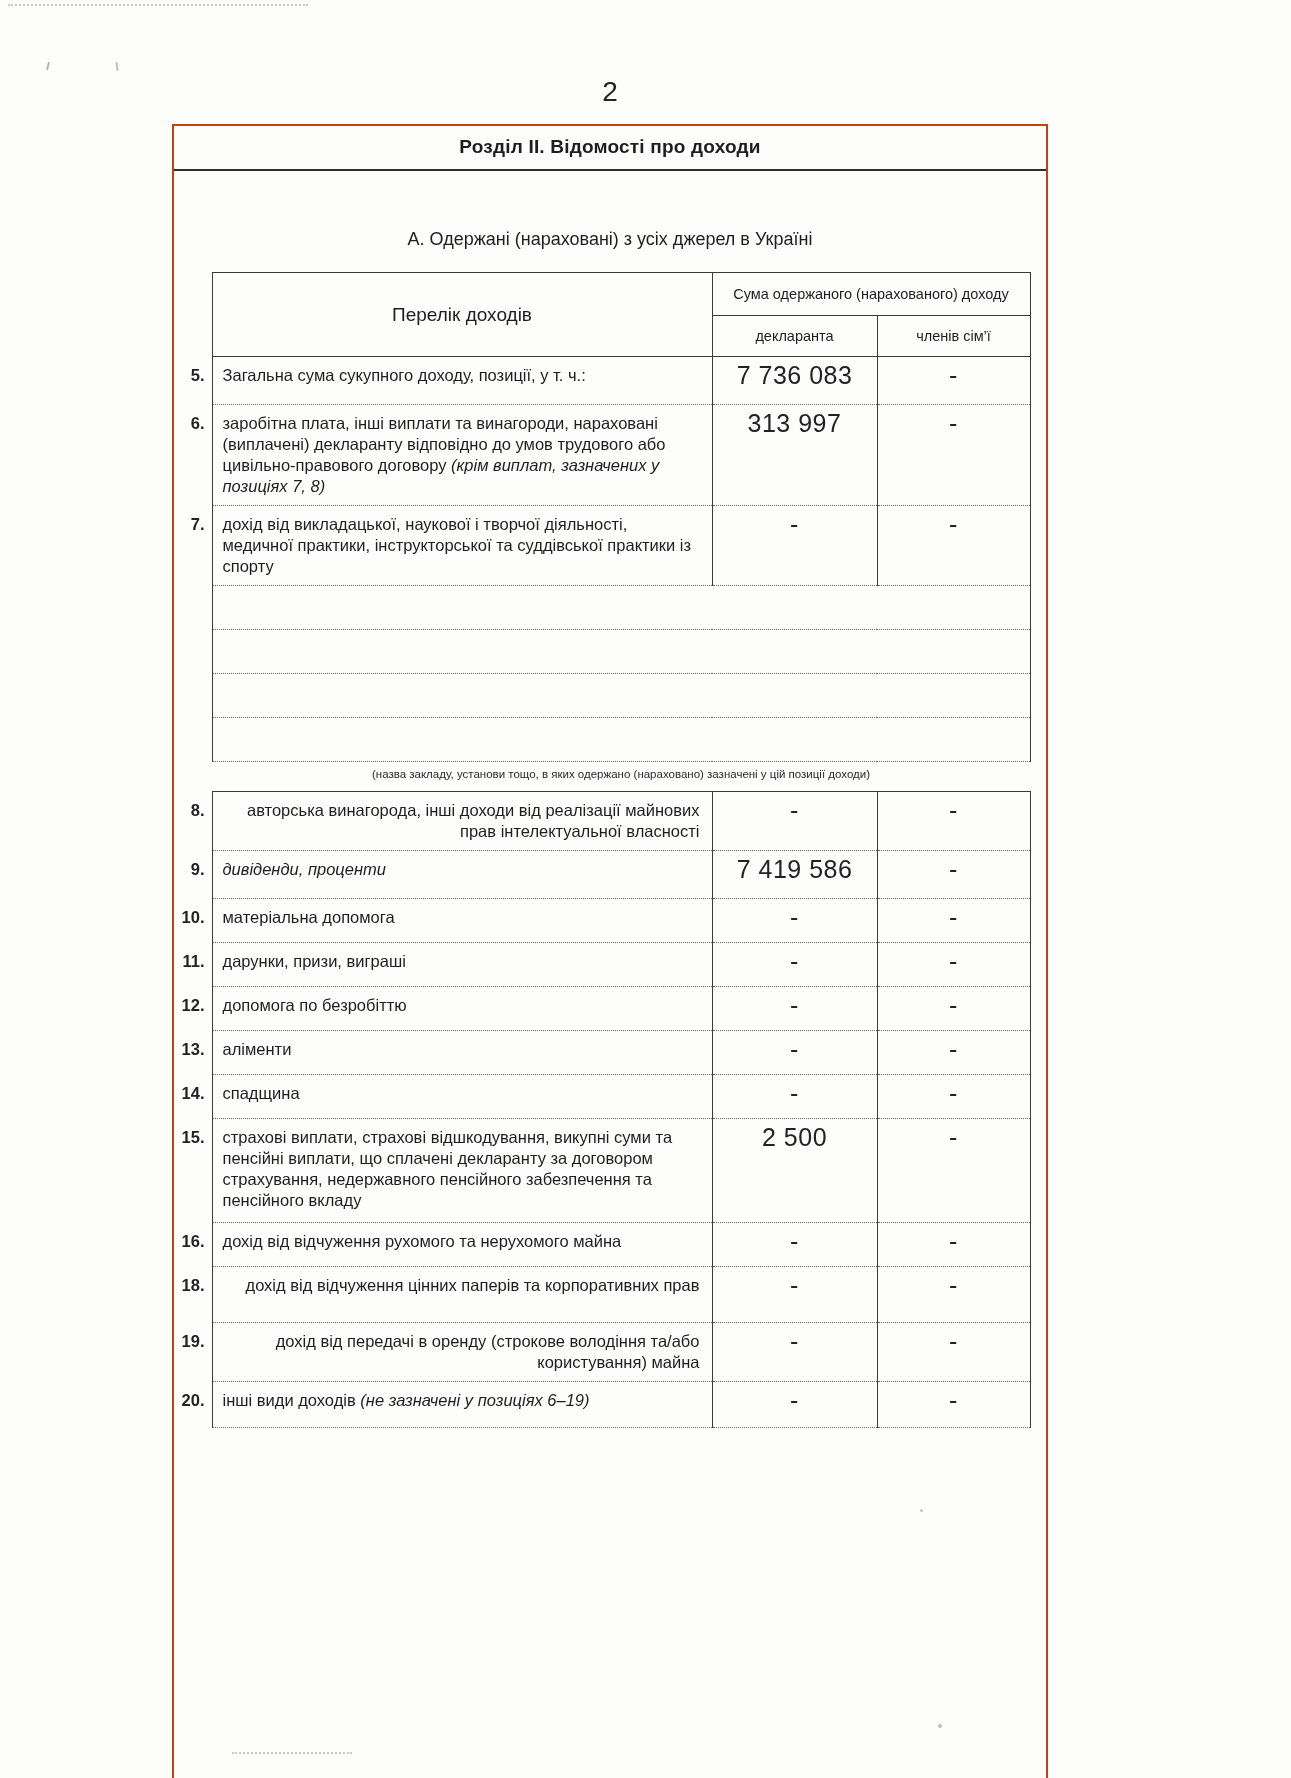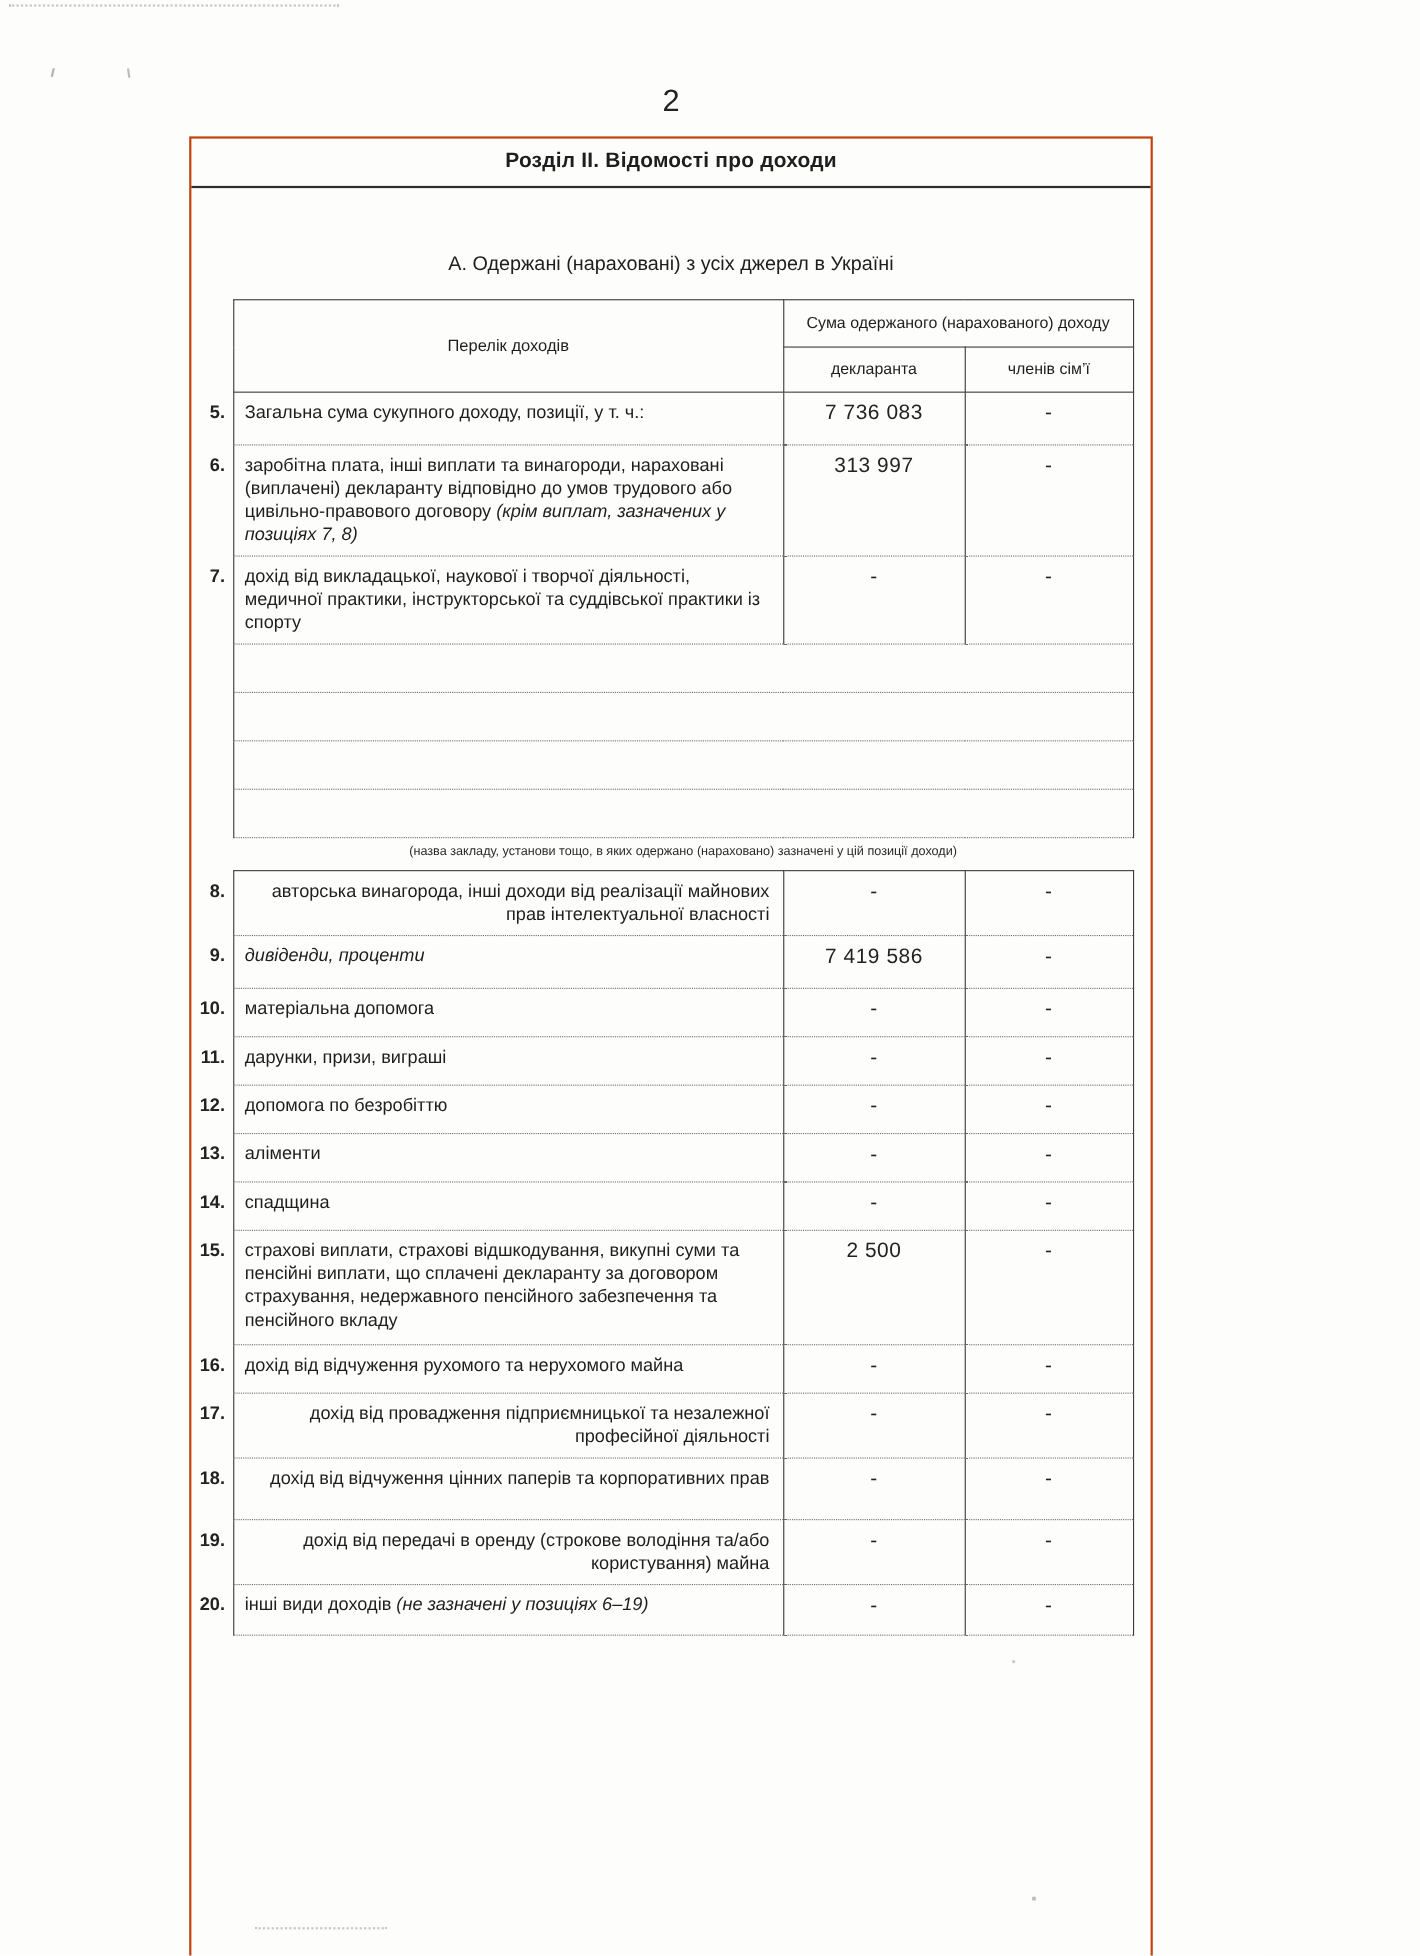--- a/index.html
+++ b/index.html
@@ -56,42 +56,42 @@
   col.cg-fam  { width:153px; }
 
   td, th { vertical-align:top; padding:0; }
 
   td.num {
     border:none; text-align:right; padding:8px 7px 0 0;
     font-weight:bold; font-size:16.5px; color:#222;
   }
   th.h-list {
     border:1.5px solid #3a3a3a;
-    font-weight:normal; font-size:15px; text-align:center; vertical-align:middle;
+    font-weight:normal; font-size:19px; text-align:center; vertical-align:middle;
     padding:6px;
   }
   th.h-sum {
     border-top:1.5px solid #3a3a3a; border-right:1.5px solid #3a3a3a; border-bottom:1.5px solid #3a3a3a;
     font-weight:normal; font-size:14.5px; text-align:center; padding:11px 6px 10px;
   }
   th.h-sub {
     border-right:1.5px solid #3a3a3a; border-bottom:1.5px solid #3a3a3a;
     font-weight:normal; font-size:14.5px; text-align:center; padding:10px 6px 9px;
     vertical-align:middle;
   }
   td.desc {
     border-left:1.5px solid #3a3a3a; border-right:1.5px solid #3a3a3a;
     border-bottom:1px dotted #6a6a6a;
     padding:8px 12px 8px 10px;
   }
   td.val {
     border-right:1.5px solid #3a3a3a;
     border-bottom:1px dotted #6a6a6a;
     text-align:center; padding-top:8px;
-    font-size:19px; letter-spacing:.5px; color:#222;
+    font-size:25px; letter-spacing:.5px; color:#222;
   }
   td.blank {
     border-left:1.5px solid #3a3a3a; border-right:1.5px solid #3a3a3a;
     border-bottom:1px dotted #6a6a6a;
     height:44px;
   }
   .tt { border-top:1.5px solid #3a3a3a; }
 
   .h48  { height:48px; }
   .h44  { height:44px; }
@@ -242,26 +242,20 @@
           <td class="val">2 500</td>
           <td class="val">-</td>
         </tr>
         <tr>
           <td class="num">16.</td>
           <td class="desc h44"><span>дохід від відчуження рухомого та нерухомого майна</span></td>
           <td class="val">-</td>
           <td class="val">-</td>
         </tr>
         <tr>
-          <td class="num">17.</td>
-          <td class="desc h56"><span>дохід від провадження підприємницької та незалежної професійної діяльності</span></td>
-          <td class="val">-</td>
-          <td class="val">-</td>
-        </tr>
-        <tr>
           <td class="num">18.</td>
           <td class="desc h56"><span>дохід від відчуження цінних паперів та корпоративних прав</span></td>
           <td class="val">-</td>
           <td class="val">-</td>
         </tr>
         <tr>
           <td class="num">19.</td>
           <td class="desc h56"><span>дохід від передачі в оренду (строкове володіння та/або користування) майна</span></td>
           <td class="val">-</td>
           <td class="val">-</td>

